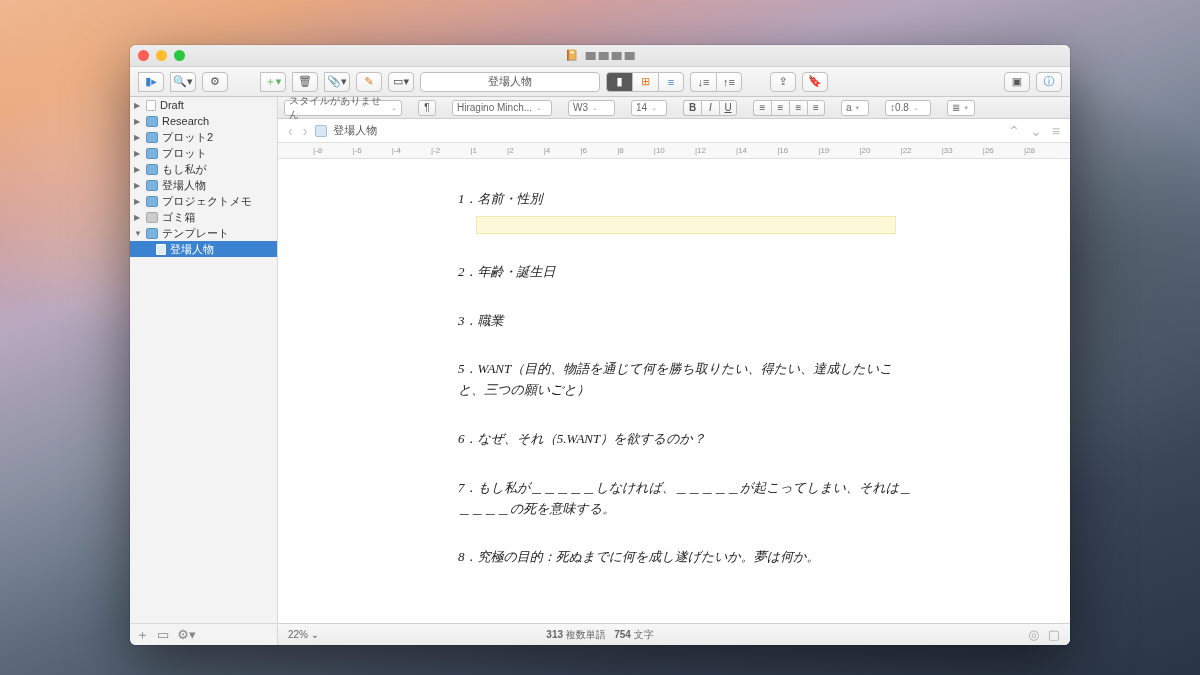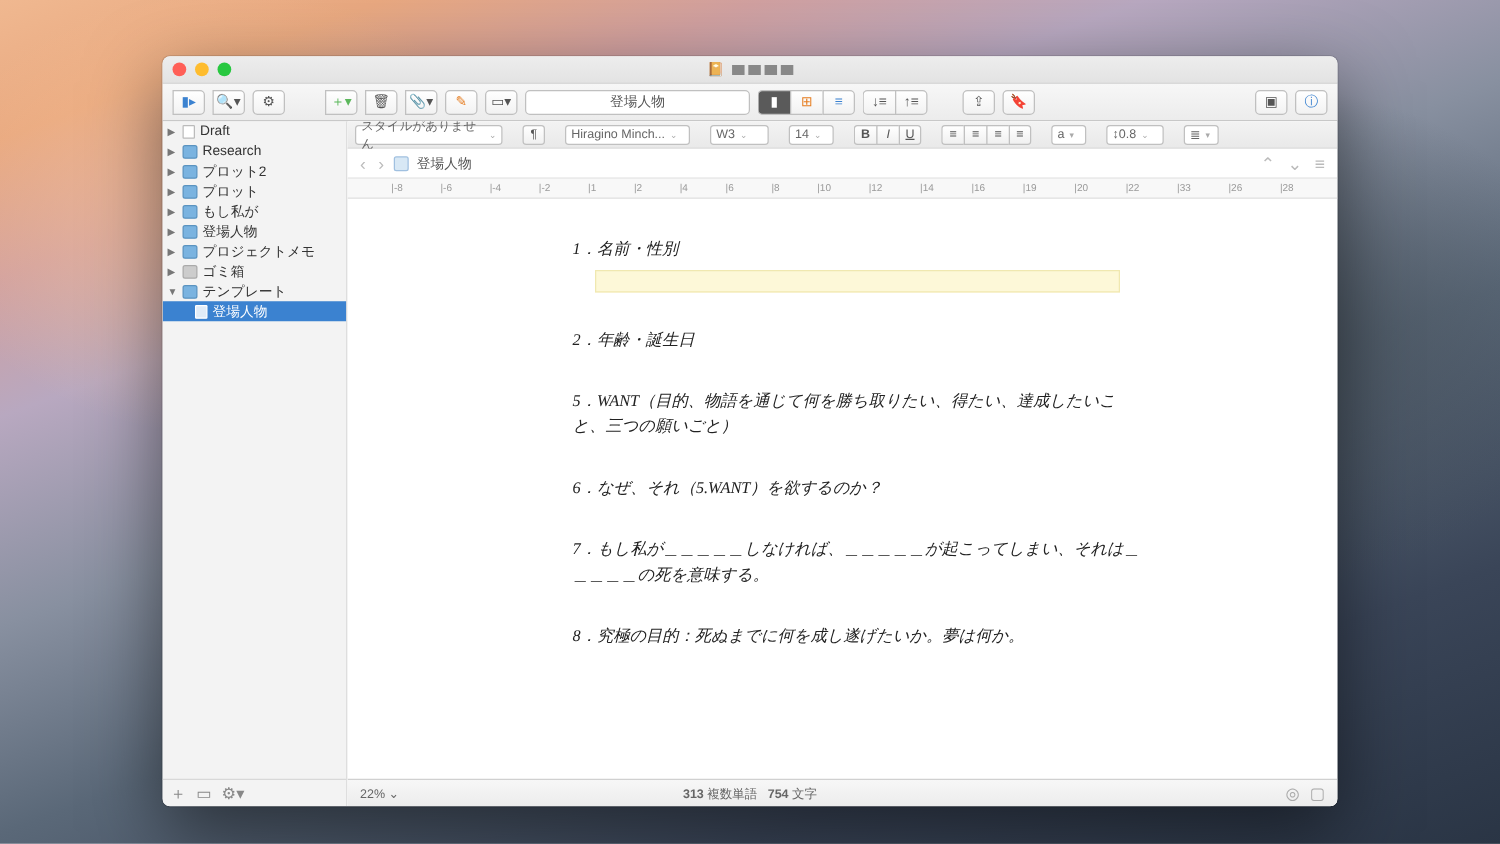--- a/index.html
+++ b/index.html
@@ -389,20 +389,21 @@
         <span>|26</span>
         <span>|28</span>
       </div>
 
       <div class="document">
         <div class="doc-item">
           <div>1．名前・性別</div>
           <div class="highlight"></div>
         </div>
         <div class="doc-item">2．年齢・誕生日</div>
+        <div class="doc-item">3．職業</div>
         <div class="doc-item" style="max-width:460px">5．WANT（目的、物語を通じて何を勝ち取りたい、得たい、達成したいこと、三つの願いごと）</div>
         <div class="doc-item">6．なぜ、それ（5.WANT）を欲するのか？</div>
         <div class="doc-item" style="max-width:460px">7．もし私が＿＿＿＿＿しなければ、＿＿＿＿＿が起こってしまい、それは＿＿＿＿＿の死を意味する。</div>
         <div class="doc-item">8．究極の目的：死ぬまでに何を成し遂げたいか。夢は何か。</div>
       </div>
 
       <div class="status-bar">
         <span><span>22%</span> ⌄</span>
         <span class="status-center">
           <b>313</b>

